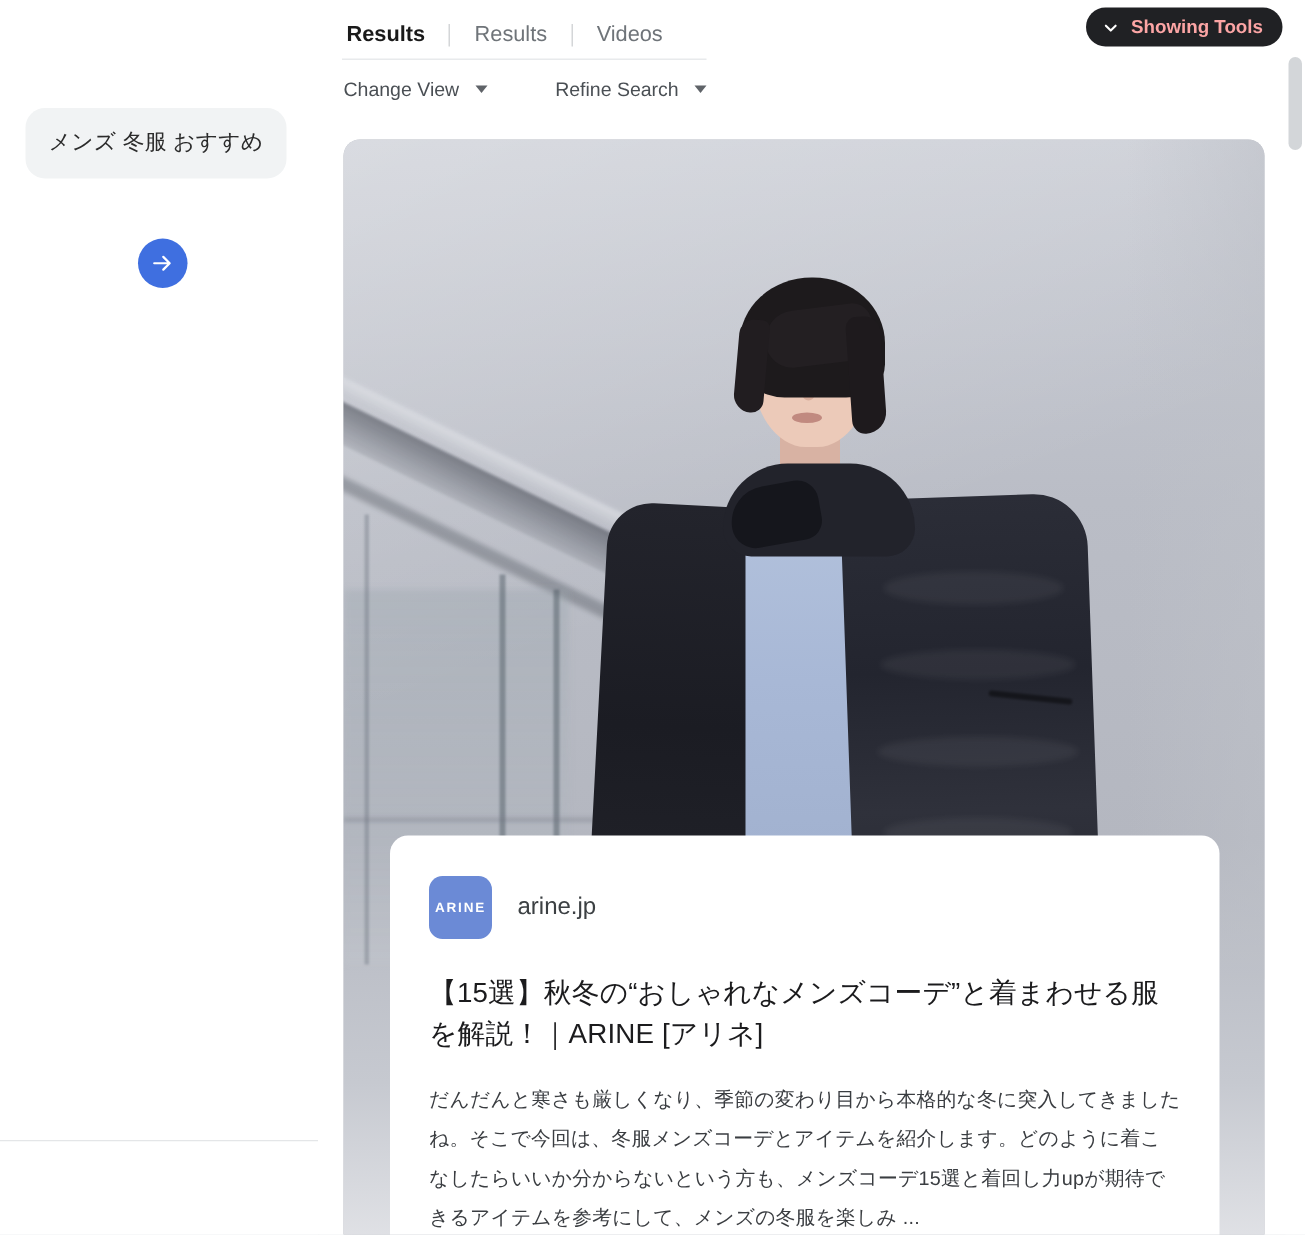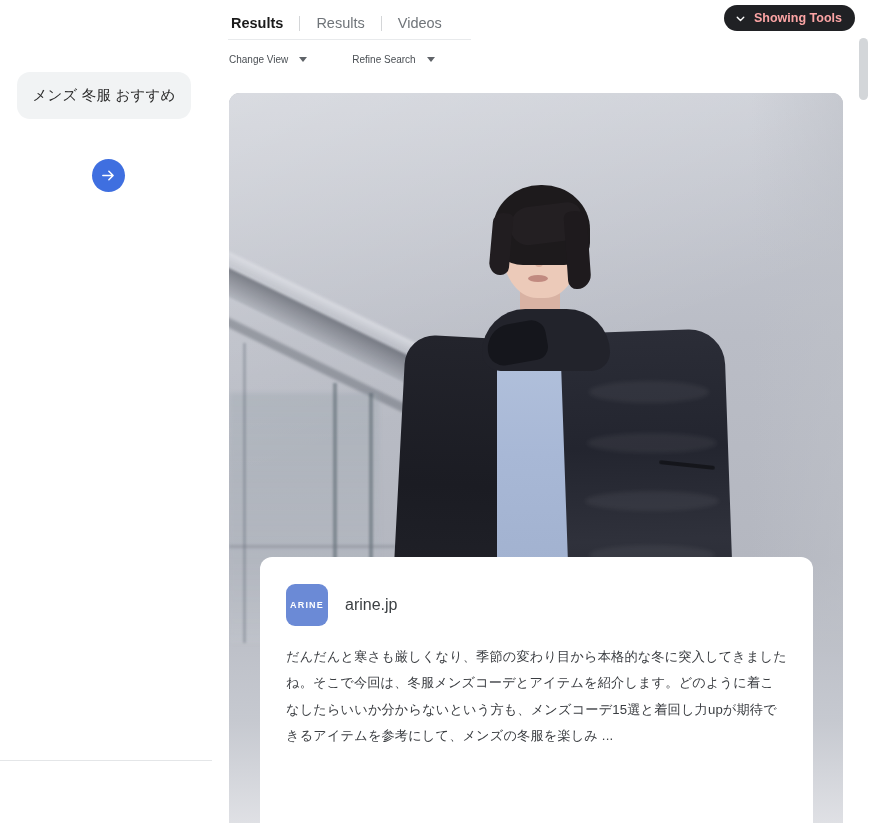--- a/index.html
+++ b/index.html
@@ -135,21 +135,21 @@
     position: absolute;
     left: 16px;
     top: 47px;
     height: 24px;
     display: flex;
     align-items: center;
   }
   .toolbar-item {
     display: flex;
     align-items: center;
-    font-size: 10px;
+    font-size: 13px;
     color: #4a4f54;
     cursor: pointer;
     white-space: nowrap;
   }
   .toolbar-item + .toolbar-item { margin-left: 45px; }
   .caret-down {
     width: 0; height: 0;
     margin-left: 11px;
     border-left: 4.5px solid transparent;
     border-right: 4.5px solid transparent;
@@ -611,20 +611,21 @@
 
       <div id="info-card">
 
         <div id="card-source-row">
           <div id="favicon">
             <span class="fav-text">ARINE</span>
           </div>
           <span id="source-domain">arine.jp</span>
         </div>
 
+        <div id="card-title">【15選】秋冬の“おしゃれなメンズコーデ”と着まわせる服を解説！｜ARINE [アリネ]</div>
 
         <div id="card-snippet">だんだんと寒さも厳しくなり、季節の変わり目から本格的な冬に突入してきましたね。そこで今回は、冬服メンズコーデとアイテムを紹介します。どのように着こなしたらいいか分からないという方も、メンズコーデ15選と着回し力upが期待できるアイテムを参考にして、メンズの冬服を楽しみ ...</div>
 
       </div>
 
     </div>
 
   </div>
 
   <div id="scrollbar-track">

